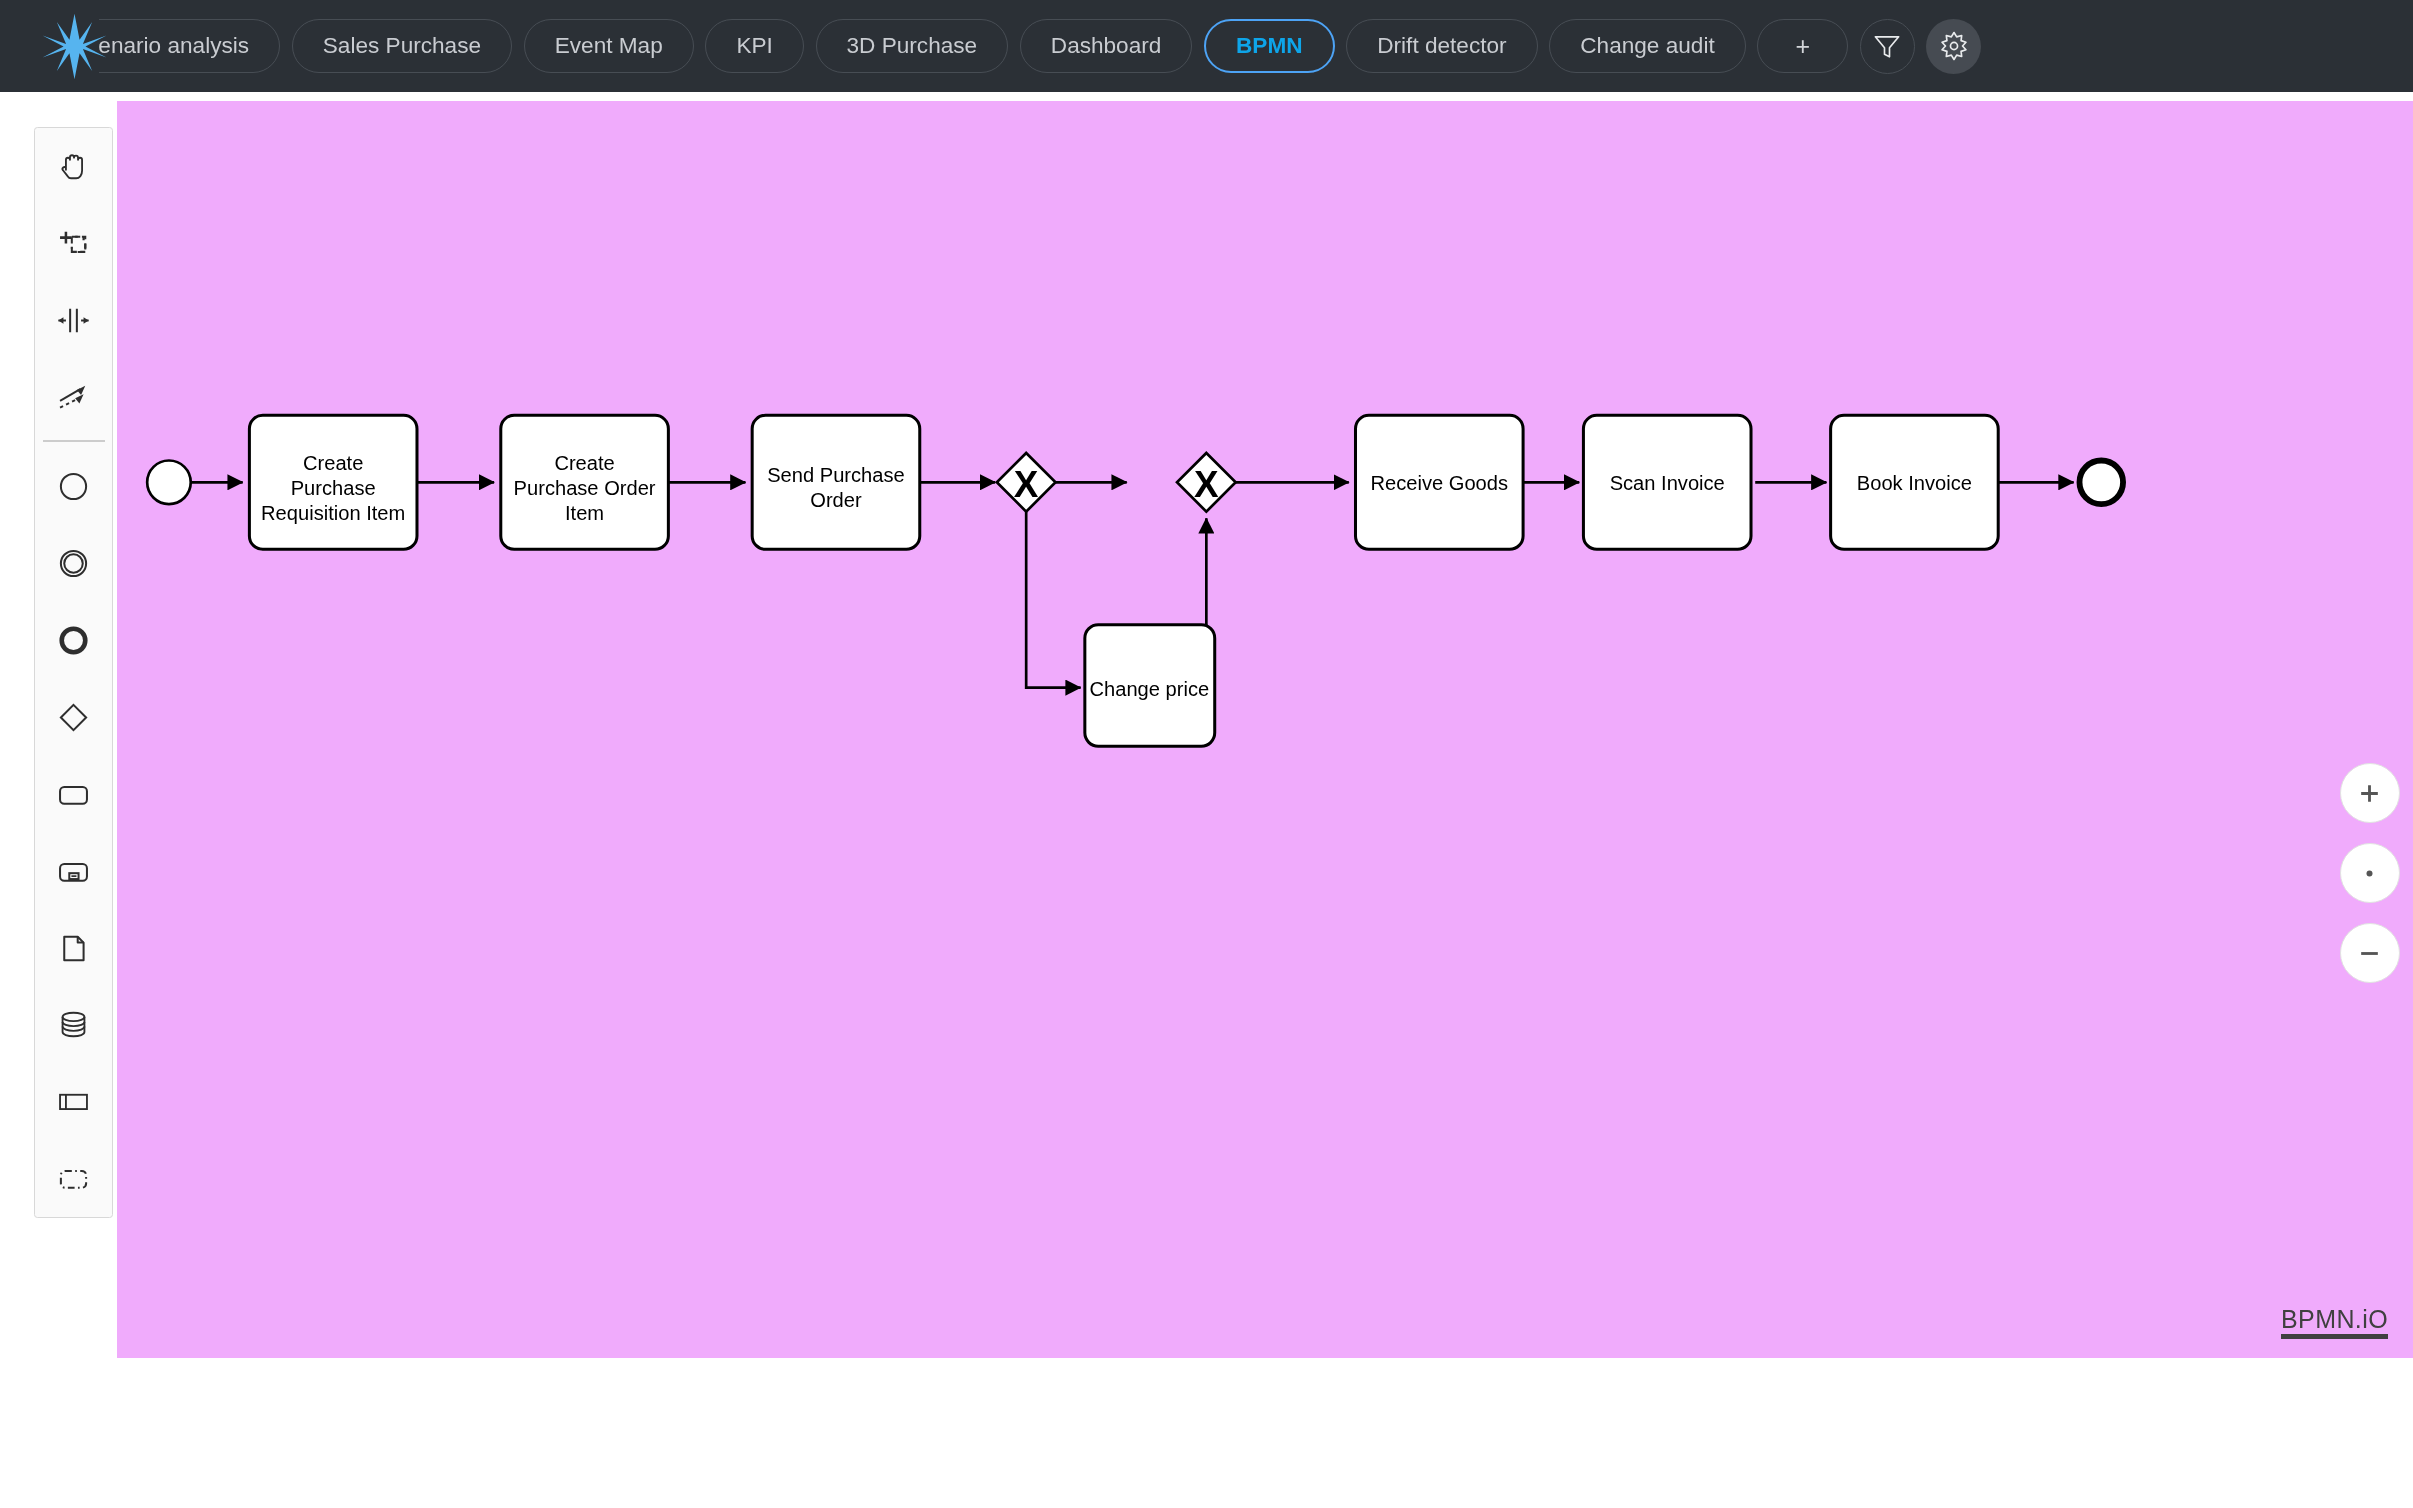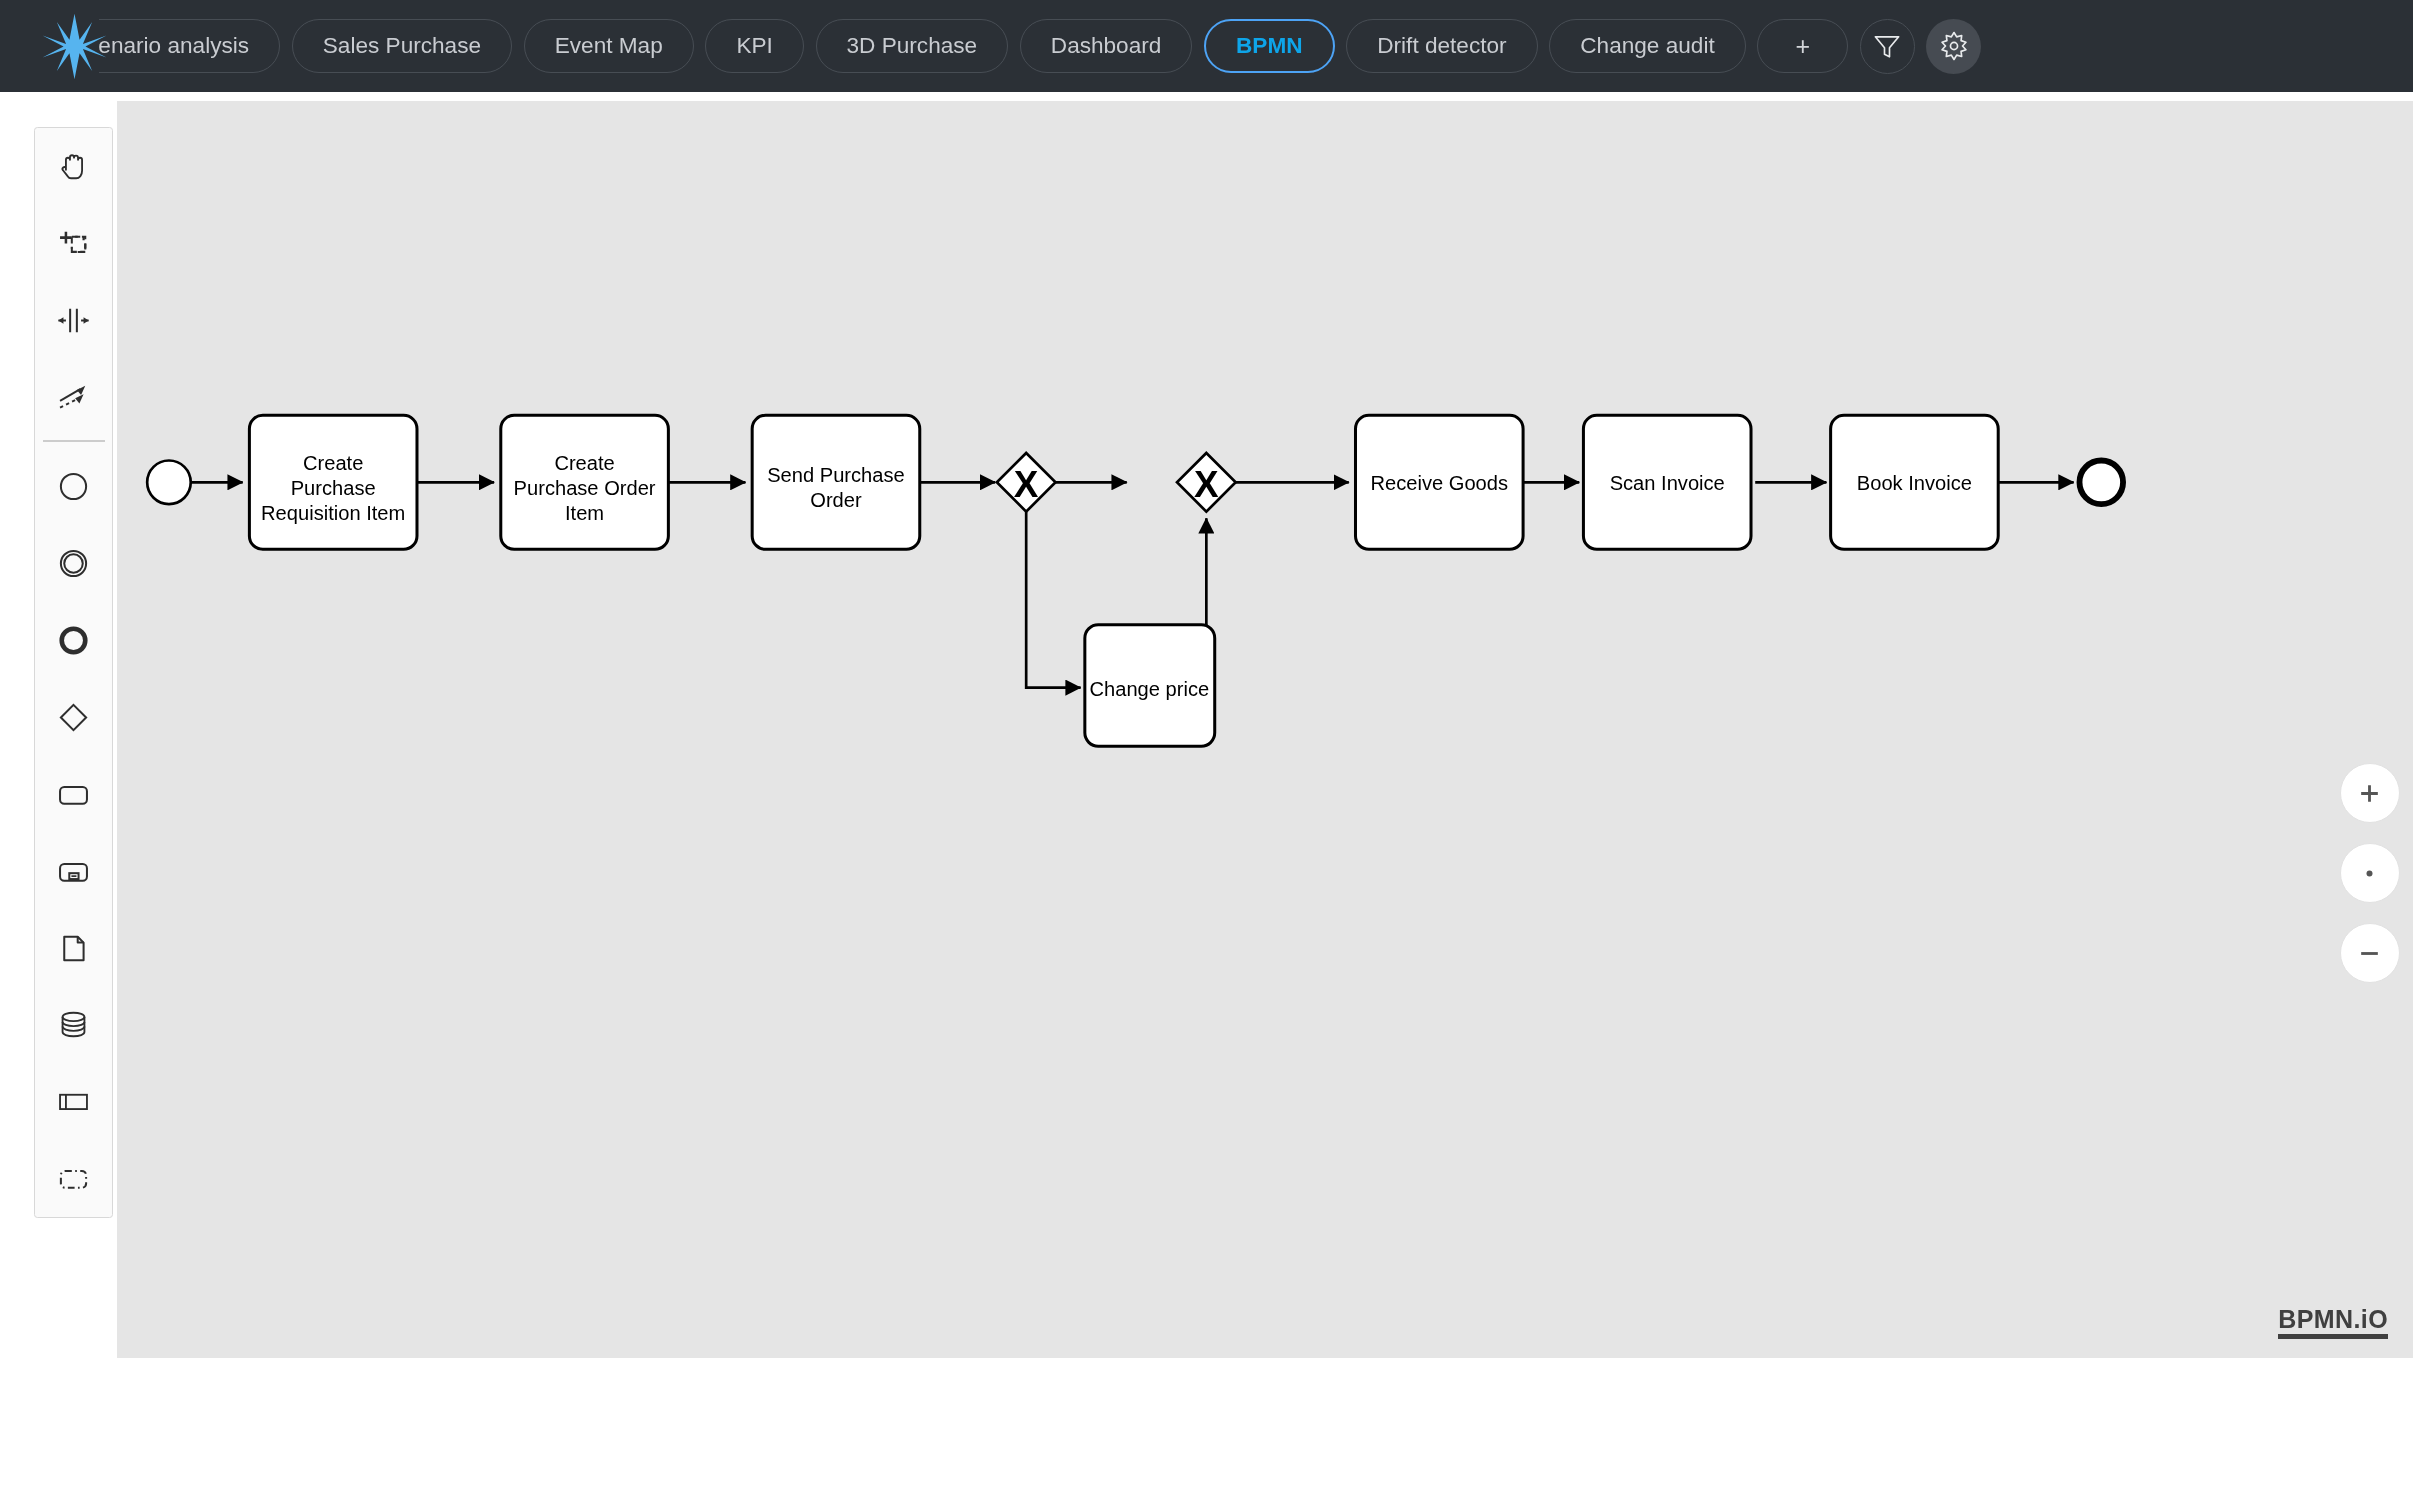--- a/index.html
+++ b/index.html
@@ -66,42 +66,42 @@
   }
   .pal-sep {
     width: 62px; height: 1.3px; background: #cccccc; margin: 5px 0 6.7px 0;
   }
   .pal-item svg { display:block; }
 
   
   .canvas {
     position: absolute; left: 117px; top: 101px;
     width: 2296px; height: 1257px;
-    background: #e5e5e5;
+    background: #f0abfc;
   }
   .bpmn-svg { position: absolute; left: 0; top: 0; }
   .bpmn-label {
     font-family: "Liberation Sans", sans-serif;
     font-size: 24px; fill: #000000;
   }
   .gw-x { font-family: "Liberation Sans", sans-serif; font-size: 44px; font-weight: bold; fill:#000; }
 
   
   .zoomctl { position: absolute; right: 13.4px; top: 662px; width: 60px; }
   .zoombtn {
     width: 60px; height: 60px; border-radius: 50%;
     border: 1.3px solid #e2e2e2; background: #ffffff;
     display: flex; align-items: center; justify-content: center;
     margin-bottom: 20px;
   }
 
   
   .bpmnio {
     position: absolute; right: 25px; top: 1307px;
-    color: #404040; font-size: 25px; font-weight: bold;
+    color: #404040; font-size: 25px; font-weight: normal;
     letter-spacing: 0.4px;
     border-bottom: 5px solid #404040;
     padding-bottom: 1.7px;
     line-height: 1;
   }
 
   
   .actionbar {
     position: absolute; left: 0; top: 1387px; width: 2413px; height: 122px;
     background: #ffffff;

